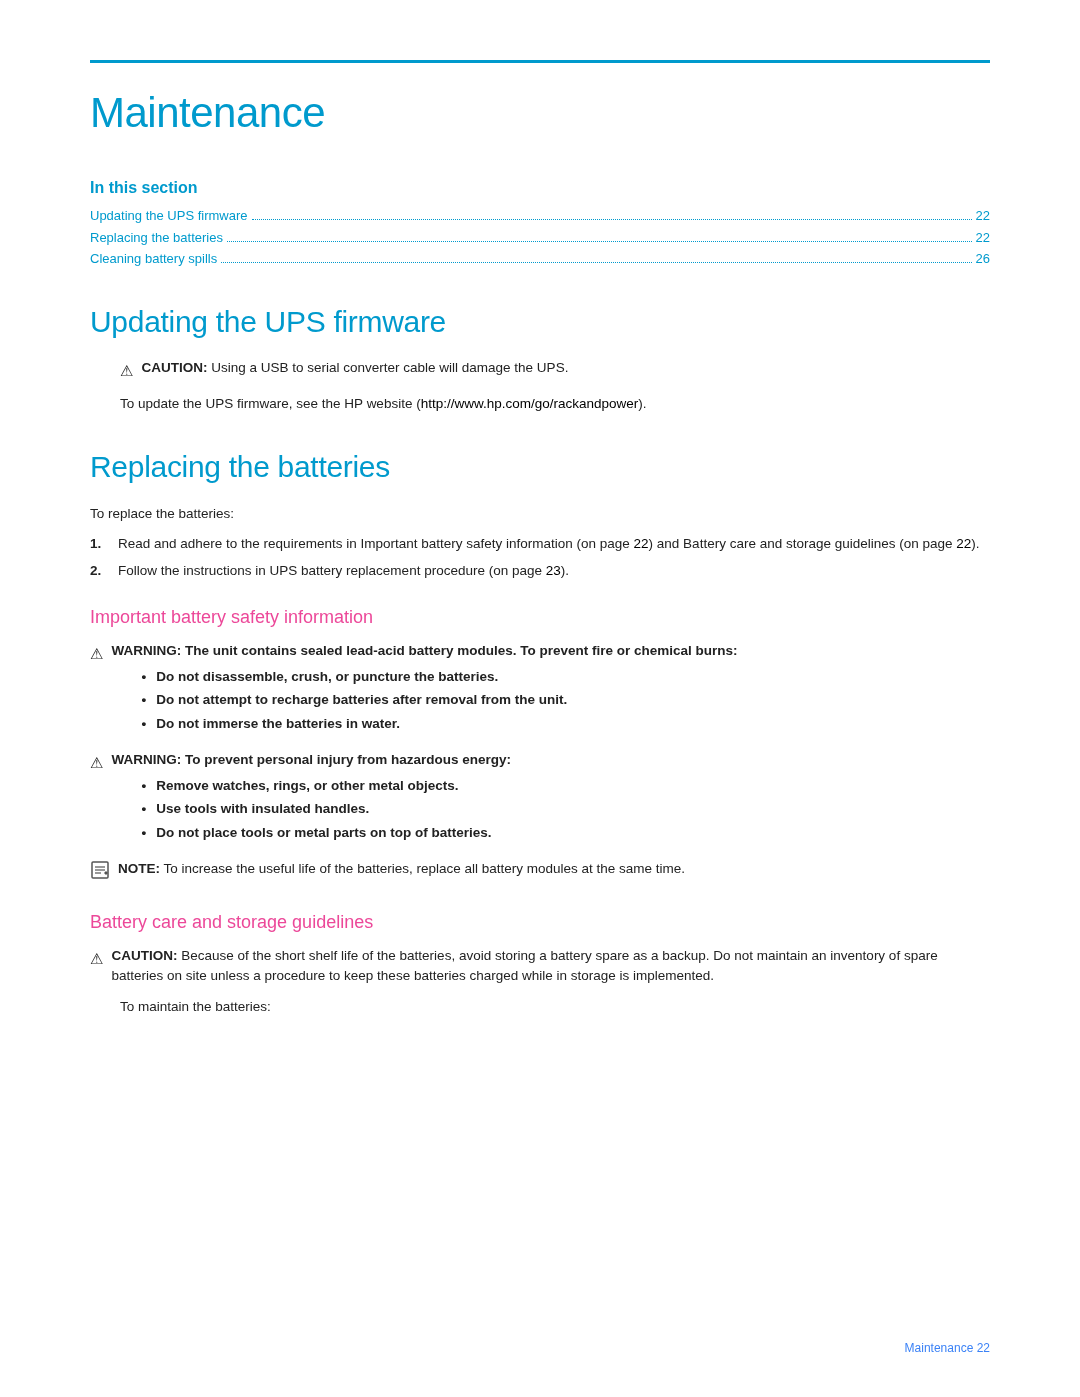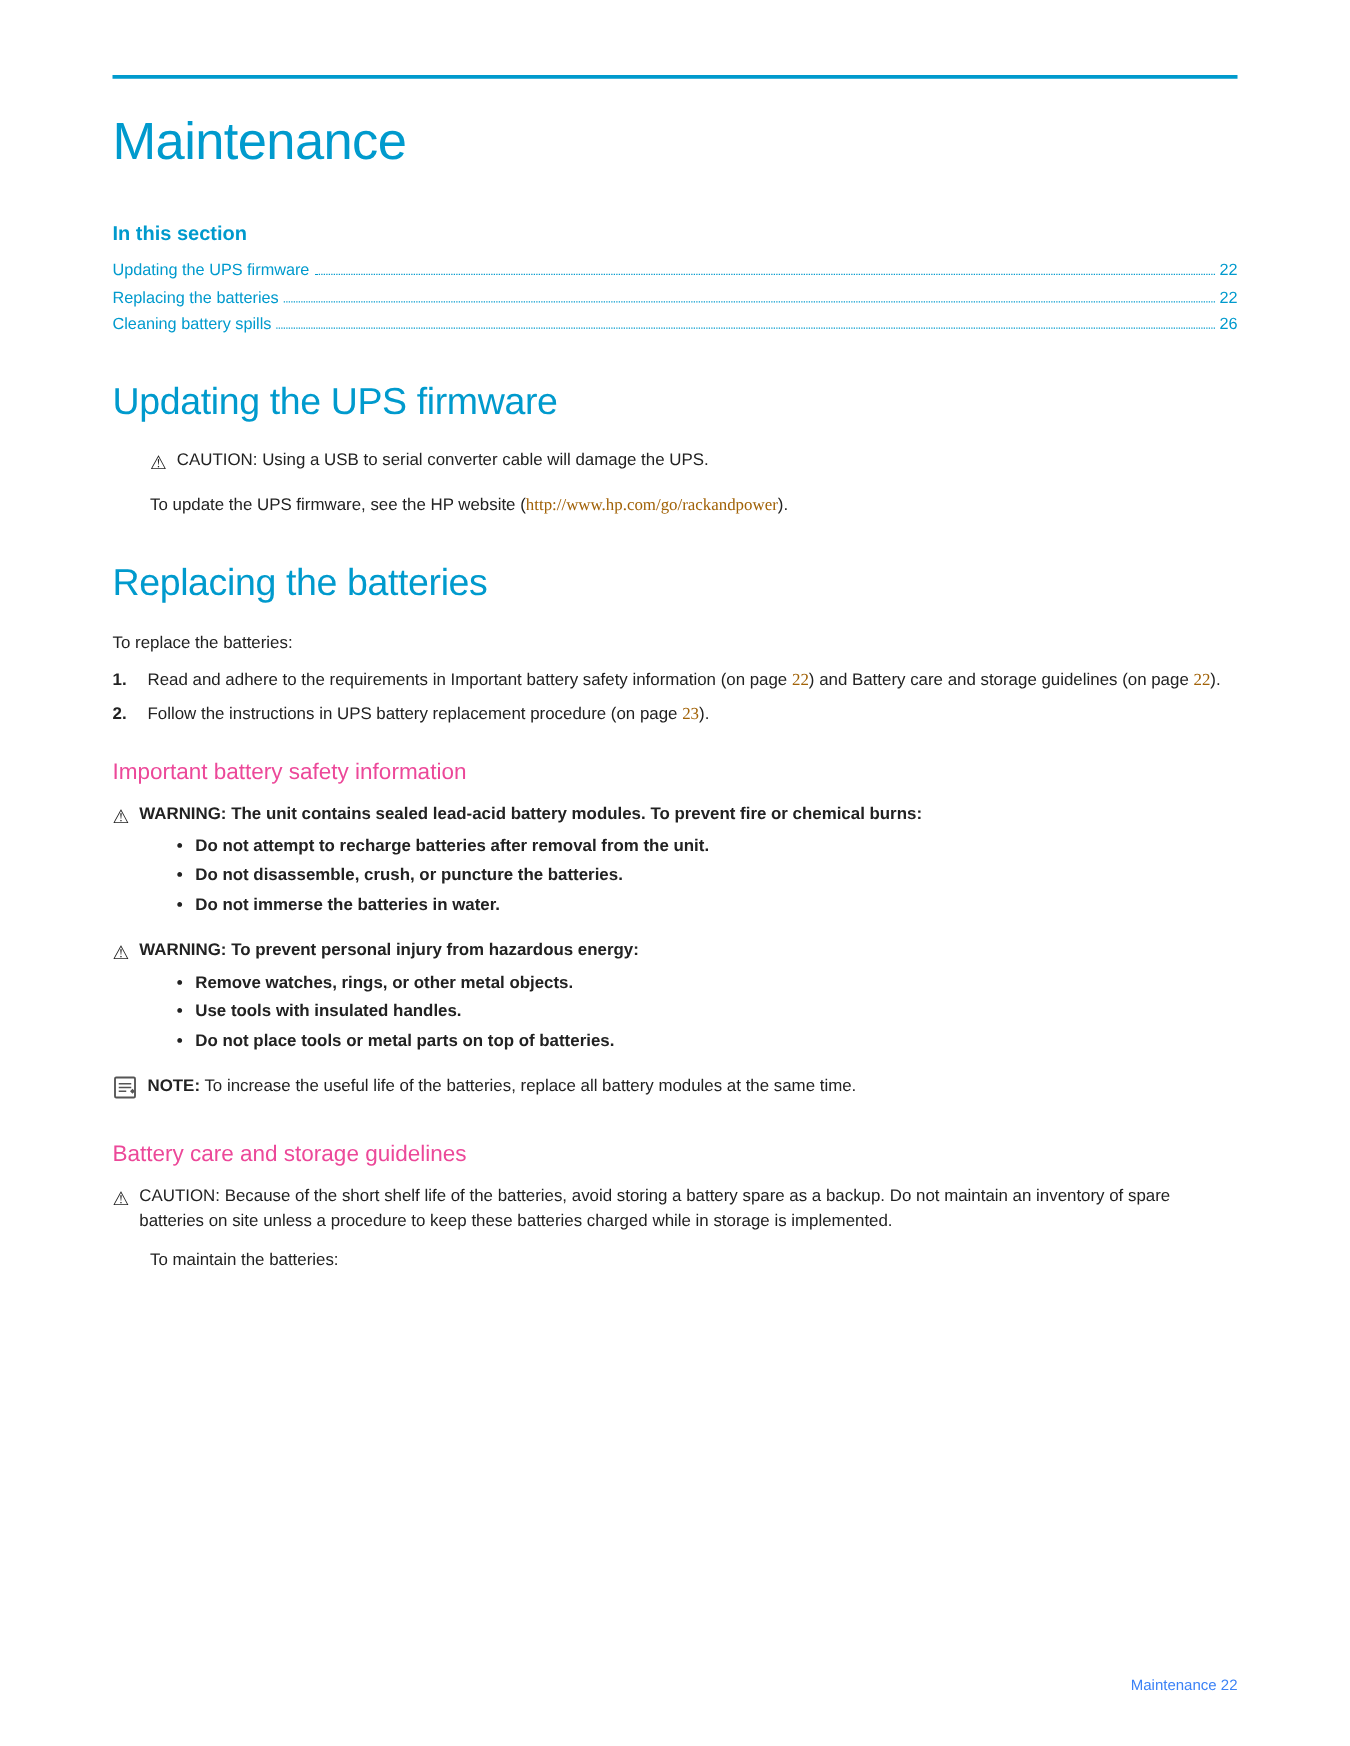--- a/index.html
+++ b/index.html
@@ -92,21 +92,21 @@
     }
 
     .notice-icon {
       font-size: 16px;
       margin-right: 8px;
       flex-shrink: 0;
       margin-top: 1px;
     }
 
     .caution-label {
-      font-weight: normal;
+      font-weight: bold;
       color: #222;
     }
 
     .warning-label {
       font-weight: bold;
       color: #222;
     }
 
     .notice-text {
       font-size: 13.5px;
@@ -181,23 +181,22 @@
     }
 
     .bullet-list li::before {
       content: "•";
       margin-right: 10px;
       flex-shrink: 0;
     }
 
     
     a {
-      color: #a16207;
+      color: #000000;
       text-decoration: none;
-      font-family: Liberation Serif, serif;
     }
 
     
     .footer {
       position: absolute;
       bottom: 40px;
       right: 90px;
       font-size: 12px;
       color: #3b82f6;
     }
@@ -270,24 +269,24 @@
 
 <h3 class="subsection-heading">Important battery safety information</h3>
 
 <div class="notice-block">
   <span class="notice-icon triangle-icon"></span>
   <div class="notice-text">
     <span class="warning-label">WARNING:</span>
     <span class="warning-label">The unit contains sealed lead-acid battery modules. To prevent fire or chemical burns:</span>
     <ul class="bullet-list">
       <li>
+          <span>Do not disassemble, crush, or puncture the batteries.</span>
+        </li>
+      <li>
           <span>Do not attempt to recharge batteries after removal from the unit.</span>
-        </li>
-      <li>
-          <span>Do not disassemble, crush, or puncture the batteries.</span>
         </li>
       <li>
           <span>Do not immerse the batteries in water.</span>
         </li>
     </ul>
   </div>
 </div>
 
 <div class="notice-block">
   <span class="notice-icon triangle-icon"></span>

